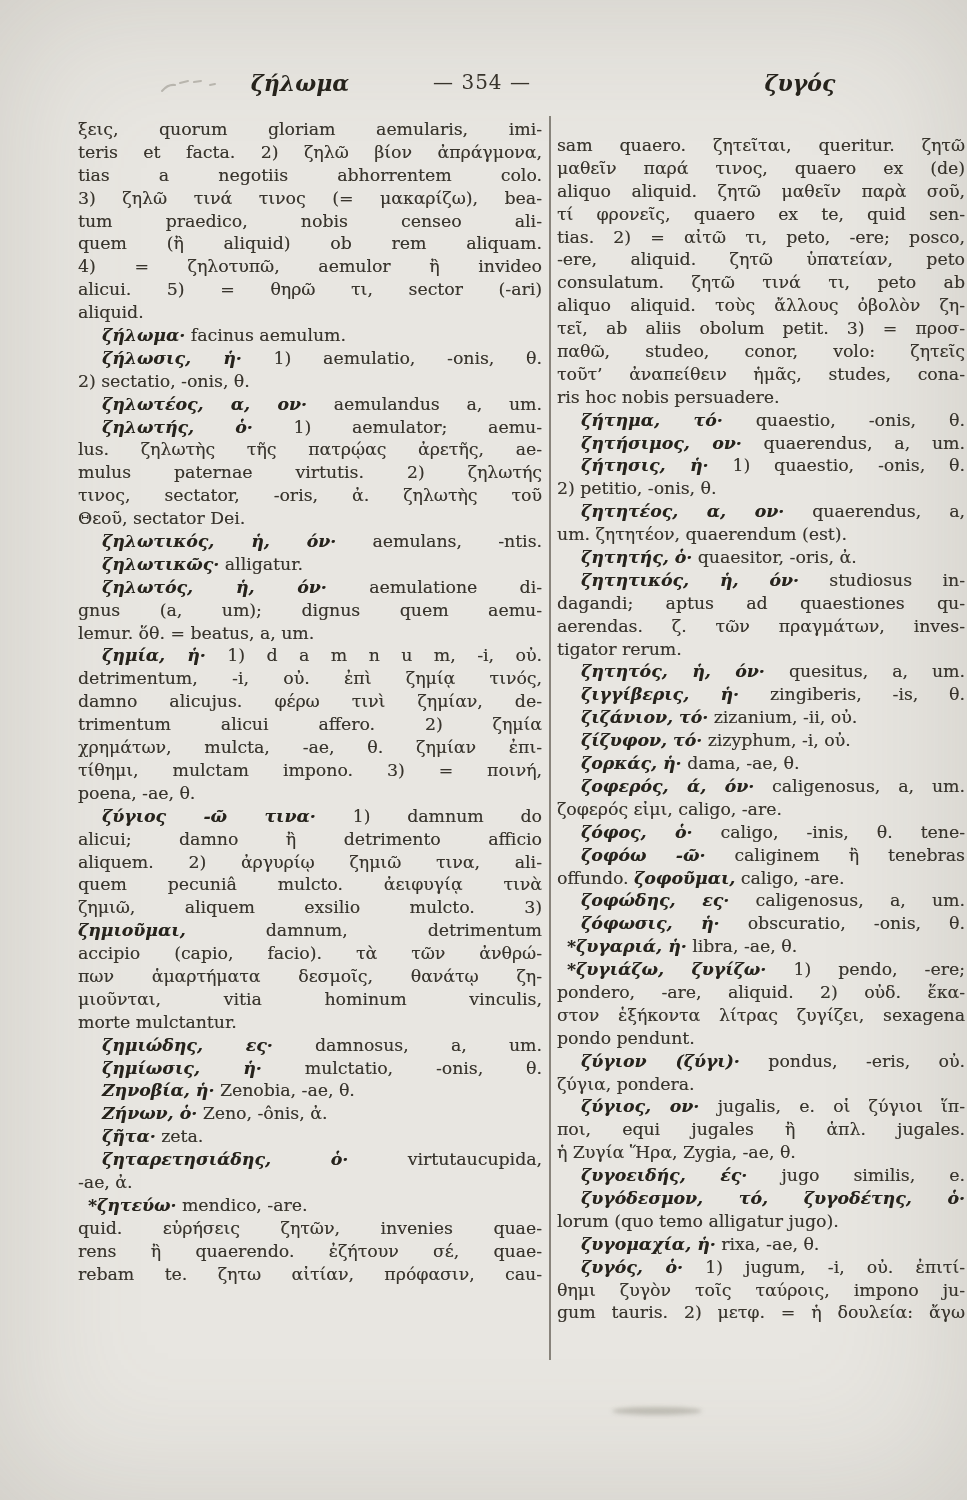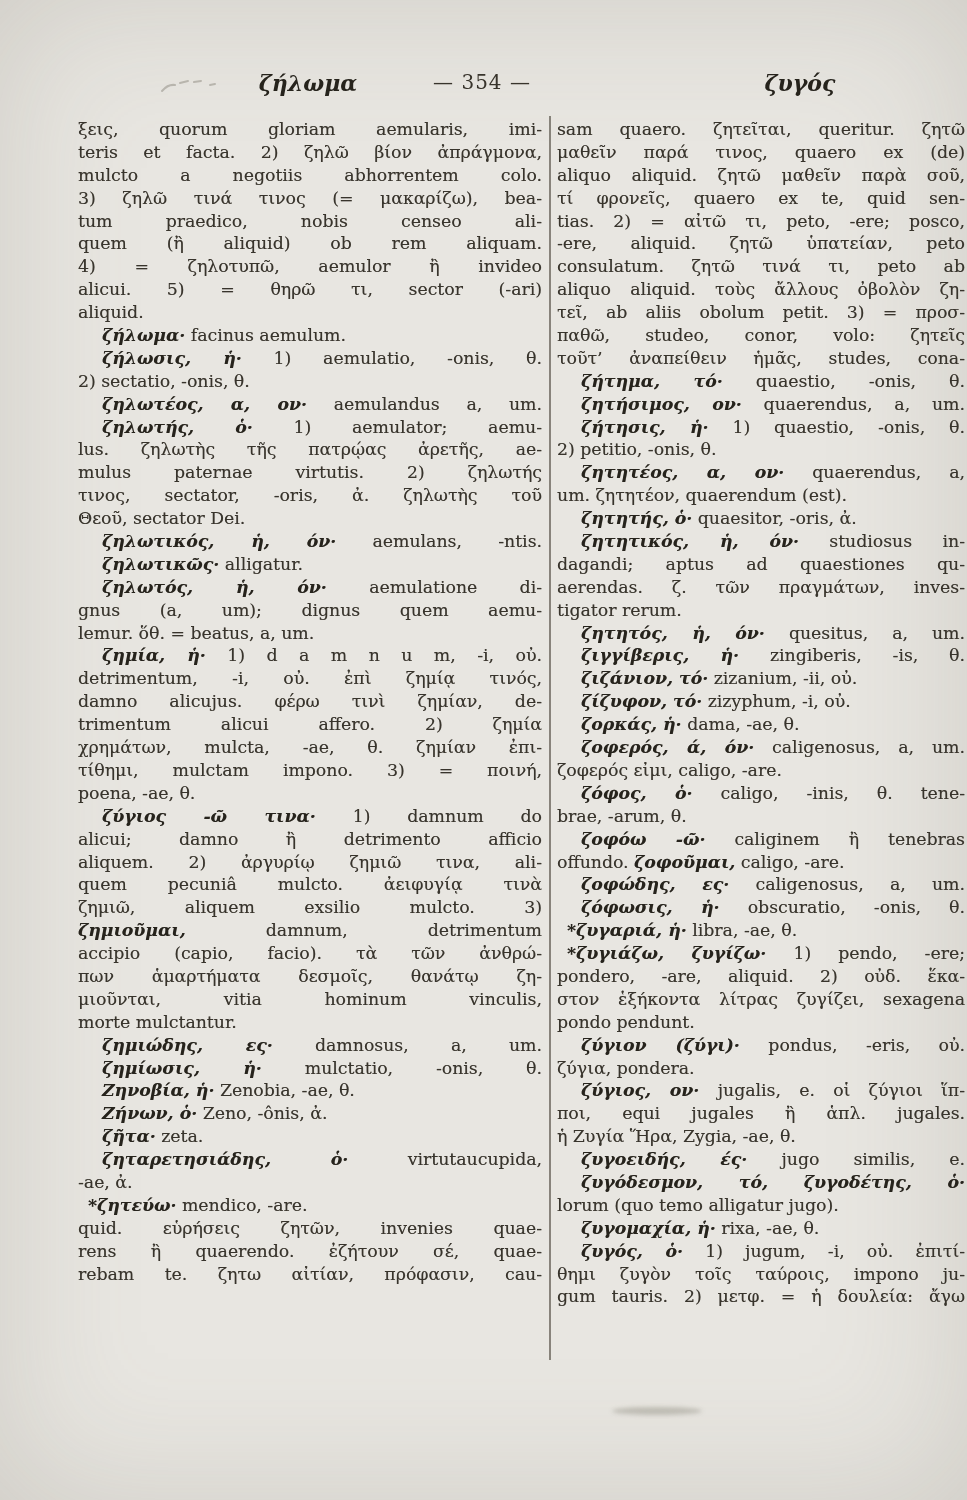--- a/index.html
+++ b/index.html
@@ -6,27 +6,27 @@
   .page{
     position:relative;width:967px;height:1500px;margin:0 auto;
     background:var(--paper,#e8e6e1);
     box-shadow:inset 0 0 140px rgba(118,112,100,0.22);
     font-family:"DejaVu Serif","Liberation Serif",serif;
     color:var(--ink,#38342c);
     overflow:hidden;
   }
   .hdr{position:absolute;top:70px;white-space:nowrap;transform:translateX(-50%);}
   .hdr-word{font-weight:bold;font-style:italic;font-size:22px;color:var(--headword_ink,#26231c);}
-  .hdr-left{left:308px;}
+  .hdr-left{left:300px;}
   .hdr-center{left:482px;font-size:20px;letter-spacing:1px;}
   .hdr-right{left:800px;}
   .divider{position:absolute;left:549px;top:116px;width:1.5px;height:1244px;background:var(--divider,#6f6a61);opacity:.8;}
   .col{position:absolute;top:118px;font-size:17.3px;}
   #col-left{left:78px;width:464px;}
-  #col-right{left:557px;width:408px;}
+  #col-right{left:557px;width:408px;margin-top:16px;}
   .line{height:22.9px;line-height:22.9px;white-space:nowrap;
         text-shadow:0.2px 0.2px 0.6px rgba(56,52,44,0.45);}
   .line.j{white-space:normal;text-align:justify;text-align-last:justify;}
   .line.i1{text-indent:24px;}
   .line.i2{text-indent:10px;}
   .hw{font-weight:bold;font-style:italic;color:var(--headword_ink,#26231c);}
   .pencil{position:absolute;left:158px;top:70px;opacity:.5;}
   .smudge{position:absolute;left:612px;top:1407px;width:90px;height:8px;border-radius:50%;
           background:rgba(130,125,114,0.38);filter:blur(2px);}
 </style>
@@ -40,21 +40,21 @@
 
   <div class="hdr hdr-left hdr-word">ζήλωμα</div>
   <div class="hdr hdr-center">— 354 —</div>
   <div class="hdr hdr-right hdr-word">ζυγός</div>
 
   <div class="divider"></div>
 
   <div class="col" id="col-left">
       <div class="line j"><span>ξεις, quorum gloriam aemularis, imi-</span></div>
       <div class="line j"><span>teris et facta. 2) ζηλῶ βίον ἀπράγμονα,</span></div>
-      <div class="line j"><span>mulcto a negotiis abhorrentem colo.</span></div>
+      <div class="line j"><span>tias a negotiis abhorrentem colo.</span></div>
       <div class="line j"><span>3) ζηλῶ τινά τινος (= μακαρίζω), bea-</span></div>
       <div class="line j"><span>tum praedico, nobis censeo ali-</span></div>
       <div class="line j"><span>quem (ἢ aliquid) ob rem aliquam.</span></div>
       <div class="line j"><span>4) = ζηλοτυπῶ, aemulor ἢ invideo</span></div>
       <div class="line j"><span>alicui. 5) = θηρῶ τι, sector (-ari)</span></div>
       <div class="line"><span>aliquid.</span></div>
       <div class="line i1"><span class="hw">ζήλωμα·</span><span> facinus aemulum.</span></div>
       <div class="line j i1"><span class="hw">ζήλωσις, ἡ·</span><span> 1) aemulatio, -onis, θ.</span></div>
       <div class="line"><span>2) sectatio, -onis, θ.</span></div>
       <div class="line j i1"><span class="hw">ζηλωτέος, α, ον·</span><span> aemulandus a, um.</span></div>
@@ -102,40 +102,40 @@
       <div class="line j"><span>μαθεῖν παρά τινος, quaero ex (de)</span></div>
       <div class="line j"><span>aliquo aliquid. ζητῶ μαθεῖν παρὰ σοῦ,</span></div>
       <div class="line j"><span>τί φρονεῖς, quaero ex te, quid sen-</span></div>
       <div class="line j"><span>tias. 2) = αἰτῶ τι, peto, -ere; posco,</span></div>
       <div class="line j"><span>-ere, aliquid. ζητῶ ὑπατείαν, peto</span></div>
       <div class="line j"><span>consulatum. ζητῶ τινά τι, peto ab</span></div>
       <div class="line j"><span>aliquo aliquid. τοὺς ἄλλους ὀβολὸν ζη-</span></div>
       <div class="line j"><span>τεῖ, ab aliis obolum petit. 3) = προσ-</span></div>
       <div class="line j"><span>παθῶ, studeo, conor, volo: ζητεῖς</span></div>
       <div class="line j"><span>τοῦτ’ ἀναπείθειν ἡμᾶς, studes, cona-</span></div>
+      <div class="line"><span>ris hoc nobis persuadere.</span></div>
       <div class="line j i1"><span class="hw">ζήτημα, τό·</span><span> quaestio, -onis, θ.</span></div>
       <div class="line j i1"><span class="hw">ζητήσιμος, ον·</span><span> quaerendus, a, um.</span></div>
       <div class="line j i1"><span class="hw">ζήτησις, ἡ·</span><span> 1) quaestio, -onis, θ.</span></div>
       <div class="line"><span>2) petitio, -onis, θ.</span></div>
       <div class="line j i1"><span class="hw">ζητητέος, α, ον·</span><span> quaerendus, a,</span></div>
       <div class="line"><span>um. ζητητέον, quaerendum (est).</span></div>
       <div class="line i1"><span class="hw">ζητητής, ὁ·</span><span> quaesitor, -oris, ἀ.</span></div>
       <div class="line j i1"><span class="hw">ζητητικός, ἡ, όν·</span><span> studiosus in-</span></div>
       <div class="line j"><span>dagandi; aptus ad quaestiones qu-</span></div>
       <div class="line j"><span>aerendas. ζ. τῶν πραγμάτων, inves-</span></div>
       <div class="line"><span>tigator rerum.</span></div>
       <div class="line j i1"><span class="hw">ζητητός, ἡ, όν·</span><span> quesitus, a, um.</span></div>
       <div class="line j i1"><span class="hw">ζιγγίβερις, ἡ·</span><span> zingiberis, -is, θ.</span></div>
       <div class="line i1"><span class="hw">ζιζάνιον, τό·</span><span> zizanium, -ii, οὐ.</span></div>
       <div class="line i1"><span class="hw">ζίζυφον, τό·</span><span> zizyphum, -i, οὐ.</span></div>
       <div class="line i1"><span class="hw">ζορκάς, ἡ·</span><span> dama, -ae, θ.</span></div>
       <div class="line j i1"><span class="hw">ζοφερός, ά, όν·</span><span> caligenosus, a, um.</span></div>
       <div class="line"><span>ζοφερός εἰμι, caligo, -are.</span></div>
       <div class="line j i1"><span class="hw">ζόφος, ὁ·</span><span> caligo, -inis, θ. tene-</span></div>
-      <div class="line"><span>brae, -arum, θ.</span></div>
       <div class="line j i1"><span class="hw">ζοφόω -ῶ·</span><span> caliginem ἢ tenebras</span></div>
       <div class="line"><span>offundo. </span><span class="hw">ζοφοῦμαι,</span><span> caligo, -are.</span></div>
       <div class="line j i1"><span class="hw">ζοφώδης, ες·</span><span> caligenosus, a, um.</span></div>
       <div class="line j i1"><span class="hw">ζόφωσις, ἡ·</span><span> obscuratio, -onis, θ.</span></div>
       <div class="line i2"><span class="hw">*ζυγαριά, ἡ·</span><span> libra, -ae, θ.</span></div>
       <div class="line j i2"><span class="hw">*ζυγιάζω, ζυγίζω·</span><span> 1) pendo, -ere;</span></div>
       <div class="line j"><span>pondero, -are, aliquid. 2) οὐδ. ἕκα-</span></div>
       <div class="line j"><span>στον ἑξήκοντα λίτρας ζυγίζει, sexagena</span></div>
       <div class="line"><span>pondo pendunt.</span></div>
       <div class="line j i1"><span class="hw">ζύγιον (ζύγι)·</span><span> pondus, -eris, οὐ.</span></div>

